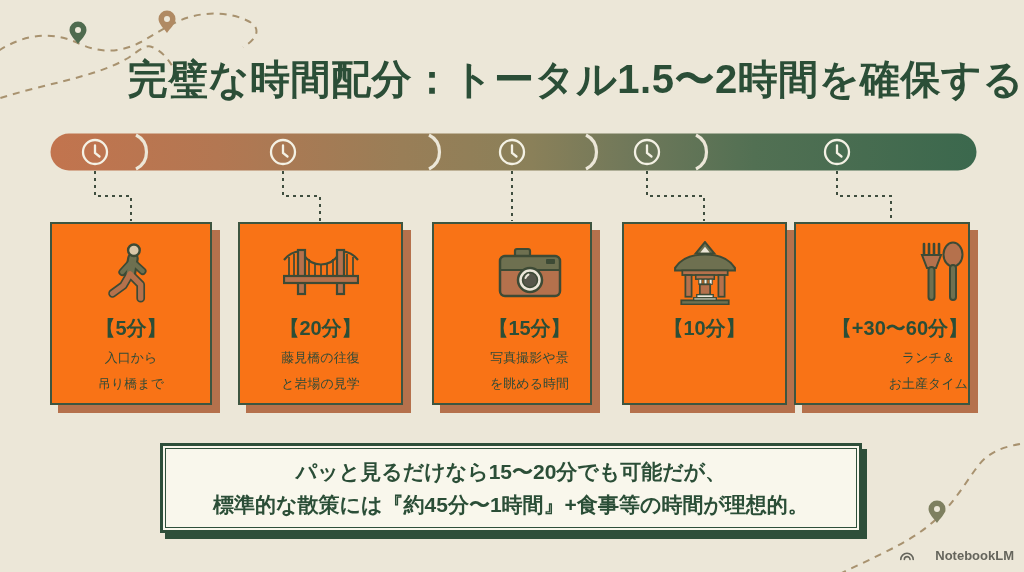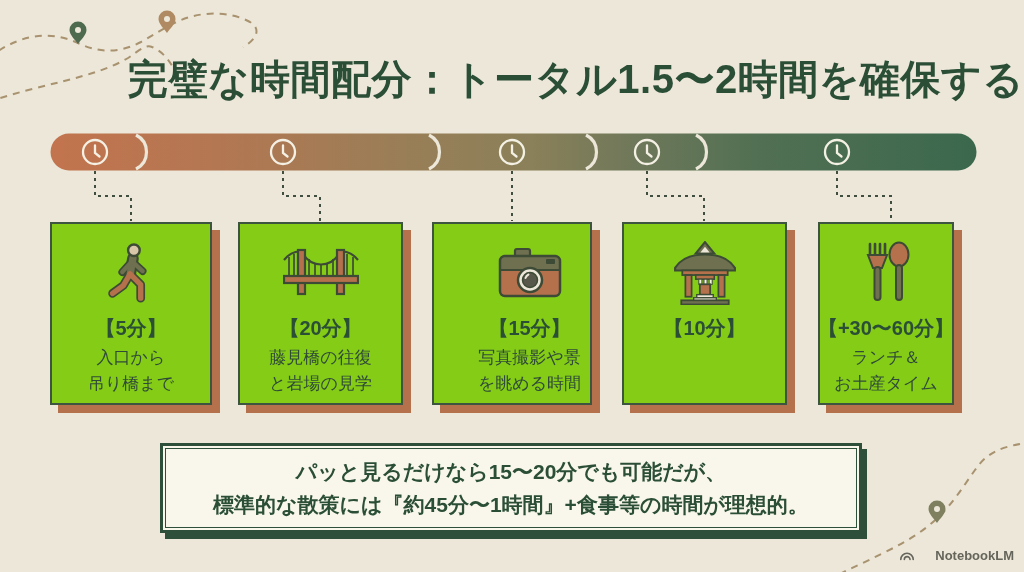--- a/index.html
+++ b/index.html
@@ -17,29 +17,29 @@
   .title {
     position:absolute; left:0; top:52px; width:1024px;
     text-align:right; font-size:40px; font-weight:800;
     letter-spacing:0.5px; color:#2b4e37;
   }
 
   .bar-wrap { position:absolute; left:50px; top:133px; width:927px; height:38px; }
 
   .card {
     position:absolute; top:222px; height:183px;
-    background:#84cc16;
+    background:#f97316;
     border:2.5px solid #3d5540;
     box-shadow:8px 8px 0 #b5714c;
     display:flex; flex-direction:column; align-items:center;
     padding-top:10px;
   }
   .card-icon { height:78px; display:flex; align-items:center; justify-content:center; }
   .card-duration { font-size:20px; font-weight:800; color:#2b4e37; margin-top:3px; white-space:nowrap; }
-  .card-desc { font-size:17px; font-weight:500; color:#2f4a38; text-align:center; line-height:26px; margin-top:3px; }
+  .card-desc { font-size:13px; font-weight:500; color:#2f4a38; text-align:center; line-height:26px; margin-top:3px; }
 
   .note-box {
     position:absolute; left:160px; top:443px; width:702px; height:90px;
     background:#f9f7ec;
     border:3px solid #2e4f3a;
     box-shadow:5px 6px 0 #2e4f3a;
   }
   .note-inner {
     position:absolute; inset:2px;
     border:1.5px solid #2e4f3a;
@@ -230,21 +230,21 @@
         <rect x="36" y="37" width="3" height="5" fill="#f5f2e6" stroke="#3d4a35" stroke-width="1"></rect>
         <rect x="27" y="42" width="10" height="10" fill="#b5714c" stroke="#3d4a35" stroke-width="1.7"></rect>
         <rect x="24" y="52" width="16" height="3" fill="#ece7d8" stroke="#3d4a35" stroke-width="1.3"></rect>
         <rect x="21" y="55" width="22" height="3" fill="#ece7d8" stroke="#3d4a35" stroke-width="1.3"></rect>
         <rect x="9" y="57.5" width="46" height="4" fill="#6e7050" stroke="#3d4a35" stroke-width="1.7"></rect>
       </svg>
     </div>
     <div class="card-duration">【10分】</div>
   </div>
 
-  <div class="card" style="left:818px; width:136px;">
+  <div class="card" style="left:794px; width:176px;align-items:flex-end;">
     <div class="card-icon">
       <svg width="56" height="64" viewBox="0 0 56 64">
         <g stroke="#3d4a35" stroke-width="2.6" stroke-linecap="round">
           <line x1="12" y1="3" x2="12" y2="16"></line>
           <line x1="17" y1="3" x2="17" y2="16"></line>
           <line x1="22" y1="3" x2="22" y2="16"></line>
           <line x1="27" y1="3" x2="27" y2="16"></line>
         </g>
         <path d="M10,14 L29,14 L24,27 L15,27 Z" fill="#b5714c" stroke="#3d4a35" stroke-width="2"></path>
         <rect x="16.5" y="26" width="6" height="33" rx="3" fill="#6e7050" stroke="#3d4a35" stroke-width="2"></rect>

